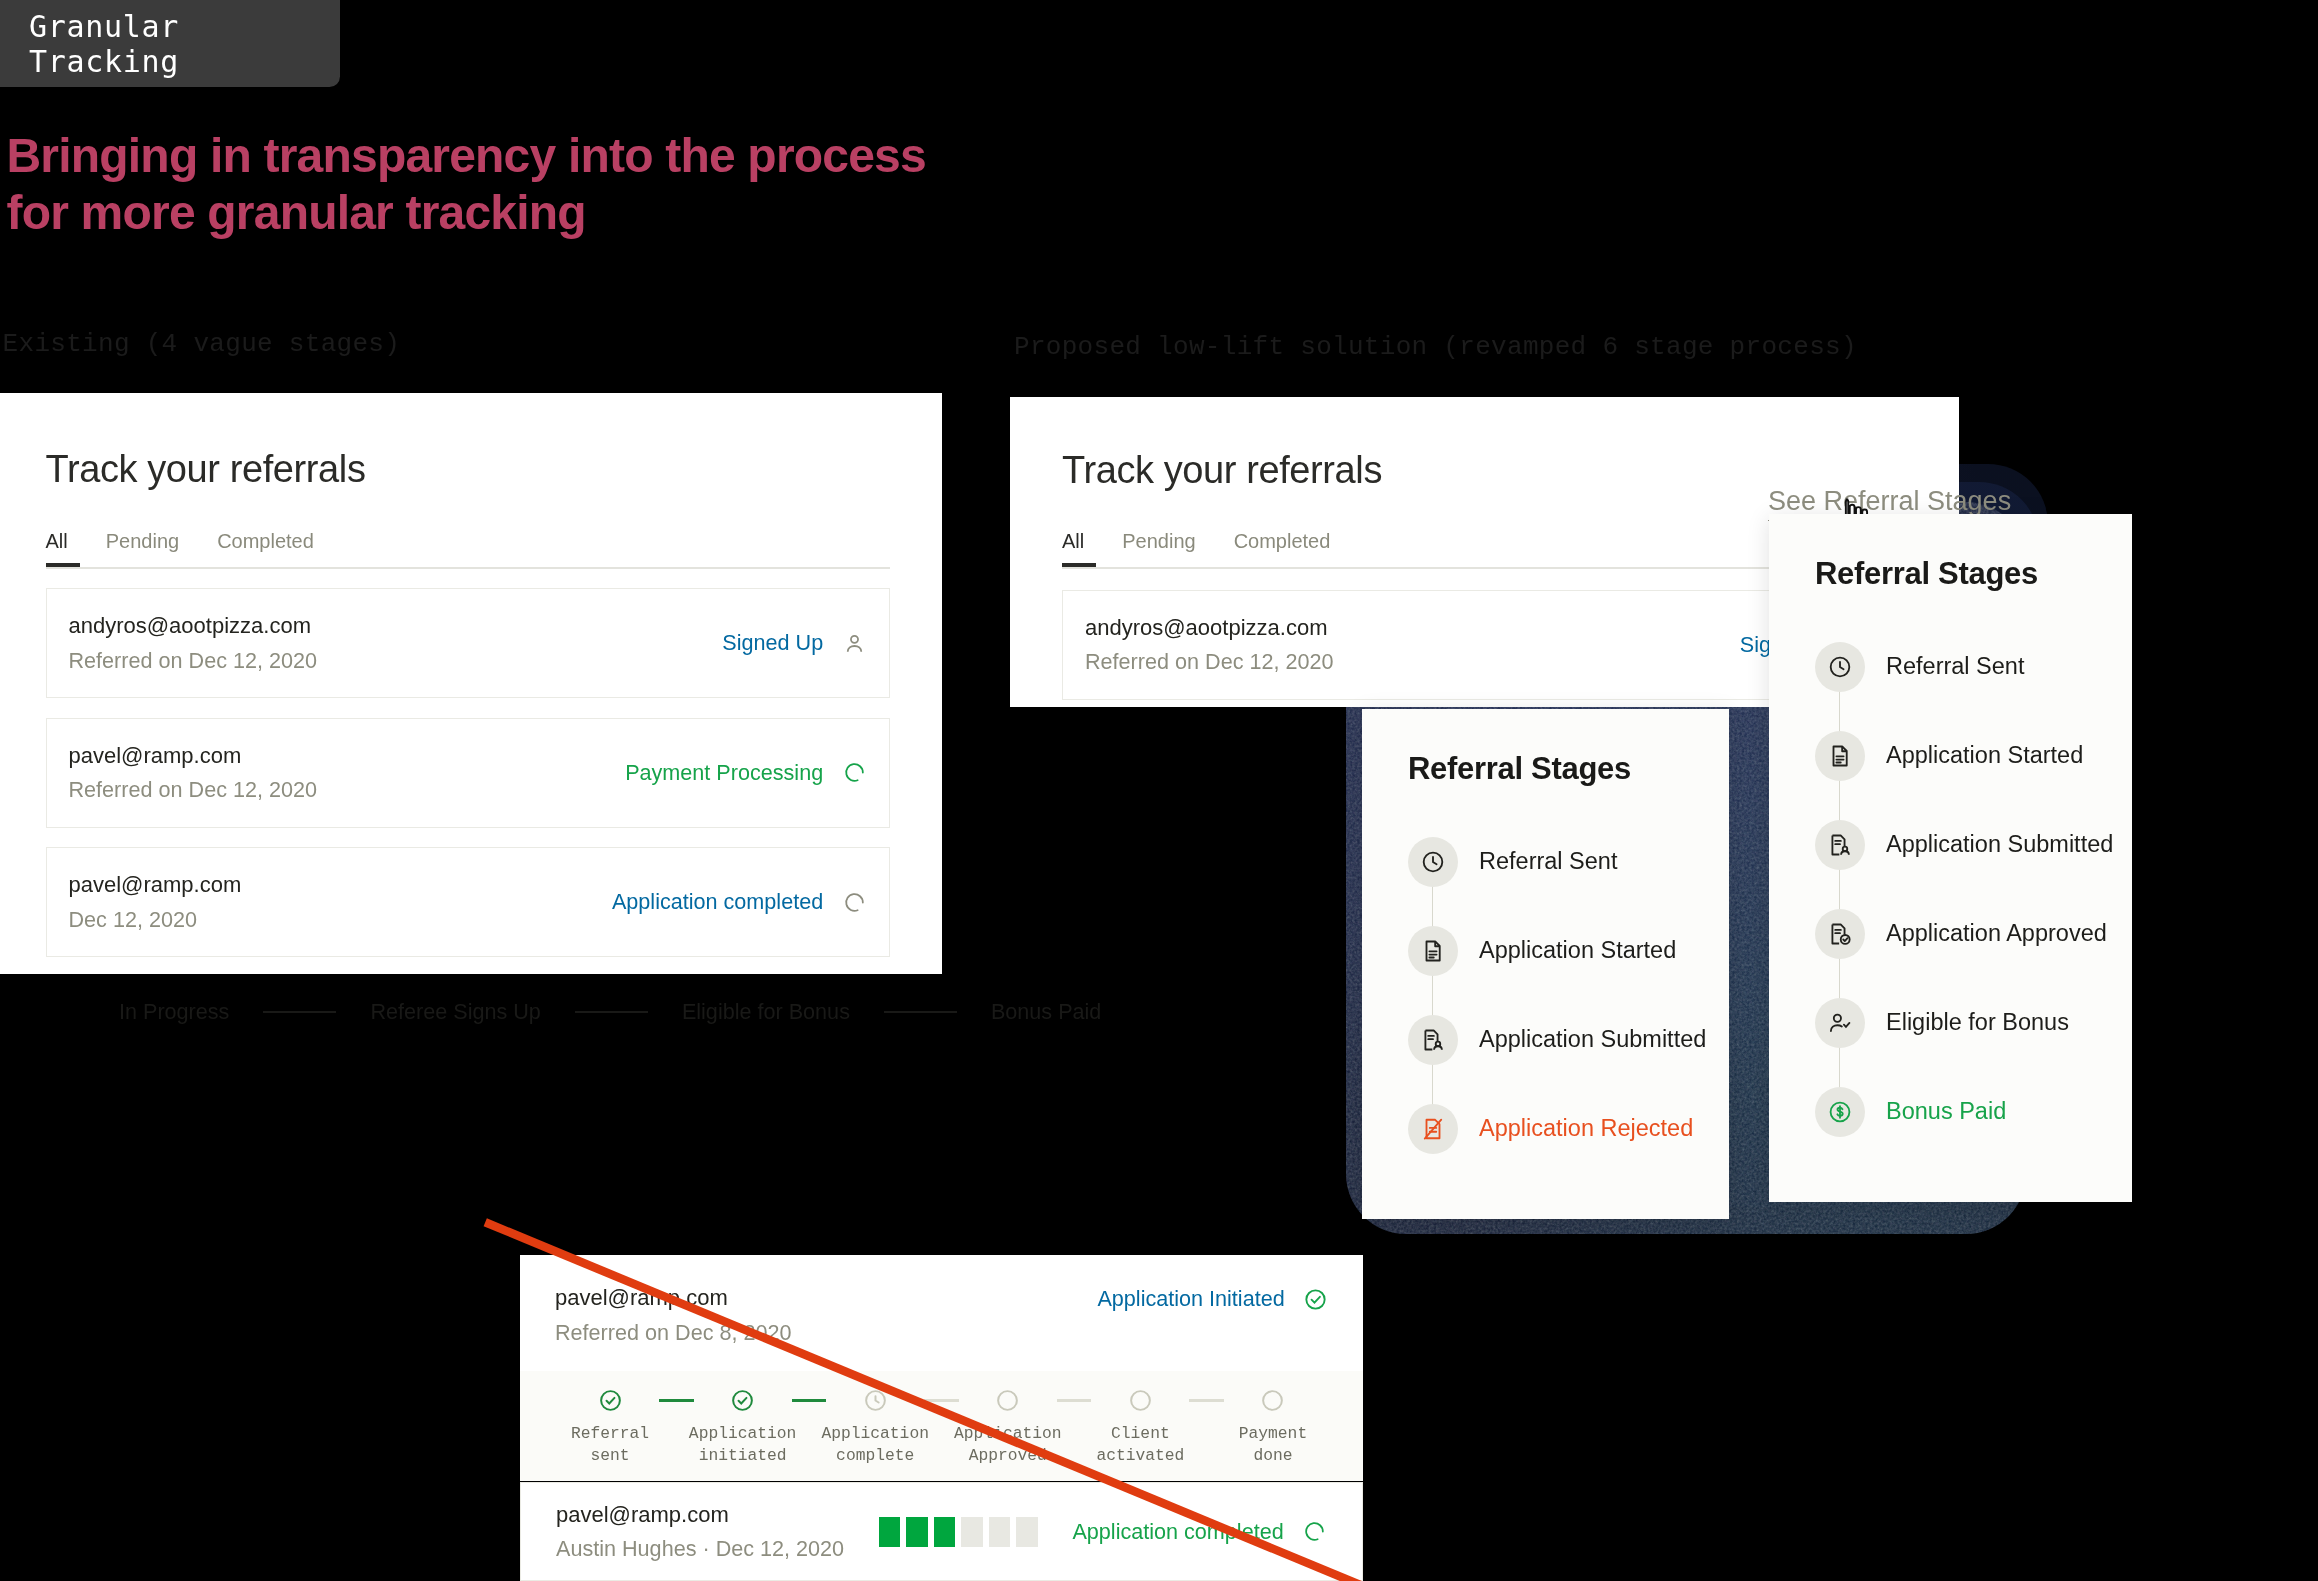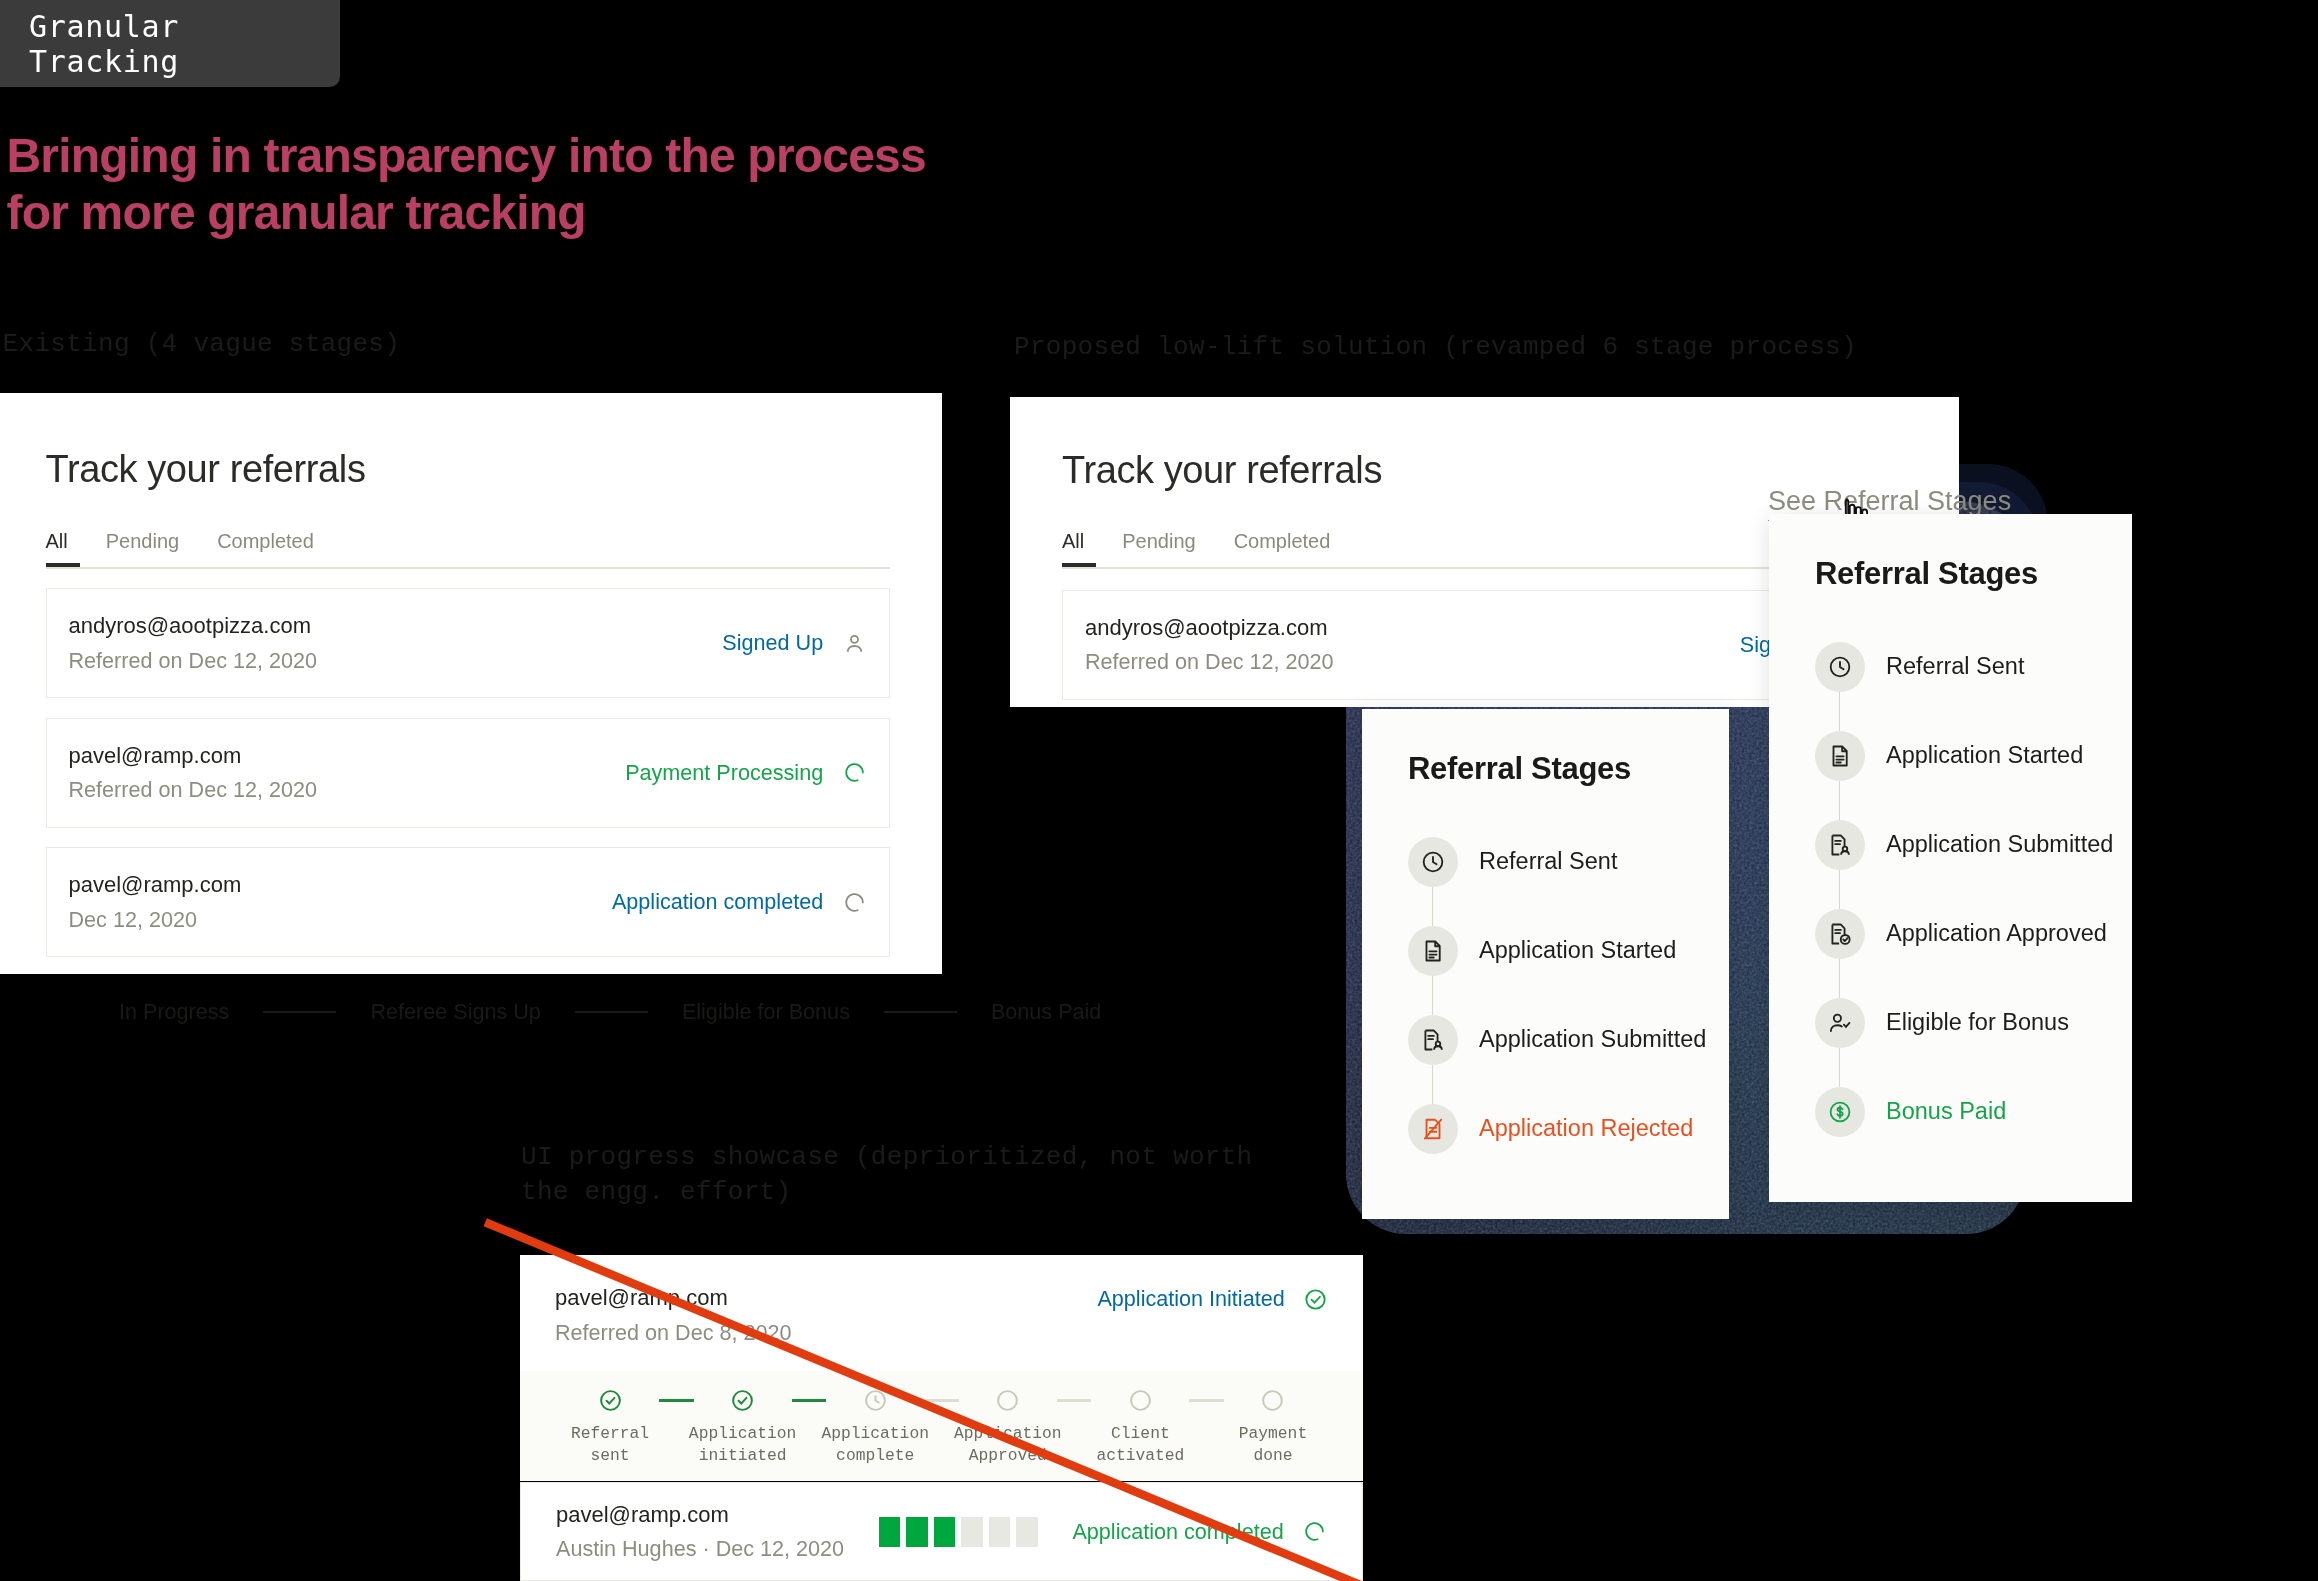--- a/index.html
+++ b/index.html
@@ -183,22 +183,20 @@
 
   <div class="tag">
     <span>Granular Tracking</span>
   </div>
 
   <div class="headline">Bringing in transparency into the process
 for more granular tracking</div>
 
   <div class="seclabel l1">Existing (4 vague stages)</div>
   <div class="seclabel l2">Proposed low-lift solution (revamped 6 stage process)</div>
-  <div class="seclabel l3">UI progress showcase (deprioritized, not worth
-the engg. effort)</div>
 
   <div class="panel card1">
     <div class="panel-pad">
       <div class="panel-title">Track your referrals</div>
 
       <div class="tabs">
         <div class="tab active">All</div>
         <div class="tab">Pending</div>
         <div class="tab">Completed</div>
       </div>

